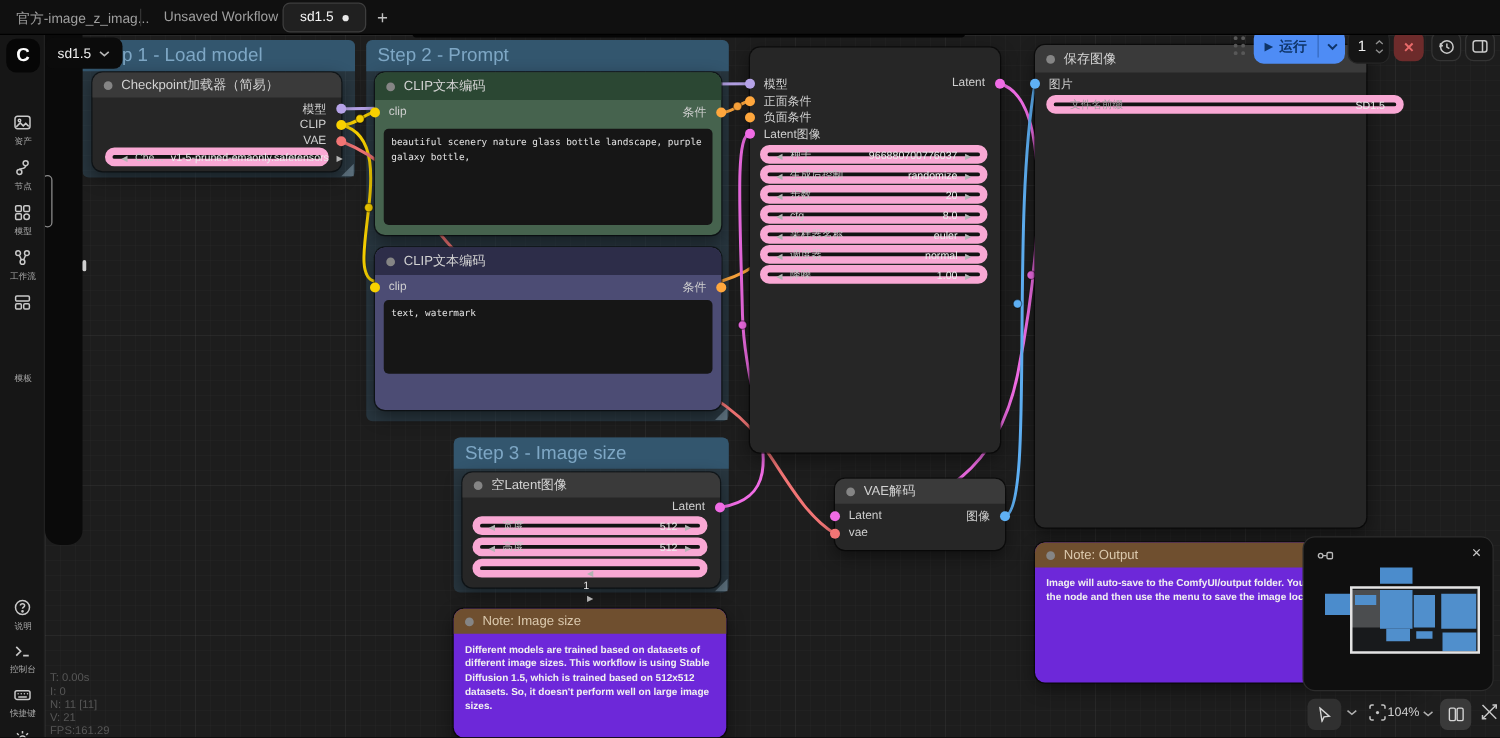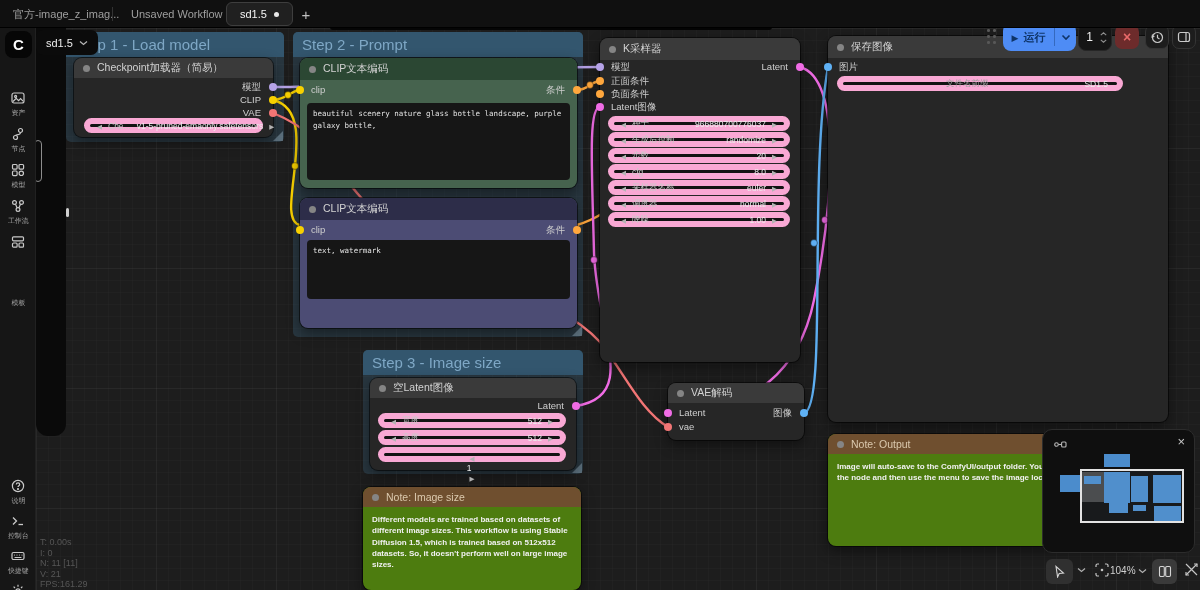--- a/index.html
+++ b/index.html
@@ -54,21 +54,21 @@
   .widget{position:absolute;height:15px;background:#131313;border:6px solid #f9a8d4;border-radius:9px;display:flex;align-items:center;padding:0 7px;font-size:8.5px;color:#c9c9c9;}
   .warr-l::before{content:"\25C0";font-size:6.5px;color:#b3b3b3;}
   .warr-r::before{content:"\25B6";font-size:6.5px;color:#b3b3b3;}
   .wlabel{flex:1;margin:0 6px;white-space:nowrap;overflow:hidden;}
   .wval{margin-right:6px;color:#ececec;white-space:nowrap;}
 
   .ta{position:absolute;background:#161616;border-radius:4px;font-family:"DejaVu Sans Mono",monospace;font-size:7.5px;color:#e3e3e3;padding:5px 6px;line-height:1.55;overflow:hidden;}
 
   .node-green{background:#46634e;} .node-green .nheader{background:#2b4733;}
   .node-purple{background:#4c4c74;} .node-purple .nheader{background:#2d2d49;}
-  .node-note{background:#4d7c0f;} .node-note .nheader{background:#6f4f2f;color:#dbc9ae;}
+  .node-note{background:#6d28d9;} .node-note .nheader{background:#6f4f2f;color:#dbc9ae;}
   .note-body{padding:7px 9px;font-size:8px;font-weight:600;color:#f1f1f1;line-height:1.42;}
 
   
   #left-strip{position:absolute;left:36px;top:28px;width:30px;height:408px;background:#0a0a0a;border-radius:0 0 12px 12px;z-index:4;}
   #strip-bracket{position:absolute;left:34px;top:140px;width:8px;height:42px;border:1.5px solid #8d8d8d;border-radius:5px;z-index:4;}
   #strip-tick{position:absolute;left:66px;top:208px;width:3px;height:9px;background:#cfcfcf;border-radius:2px;z-index:4;}
   #offscreen-node{position:absolute;left:330px;top:17px;width:442px;height:13px;background:#050505;border-radius:3px;z-index:1;}
   #offscreen-node .dashes{position:absolute;left:8px;top:5px;right:86px;height:2px;opacity:.45;background:repeating-linear-gradient(90deg,#9a9a9a 0 3px,transparent 3px 18px);}
   #offscreen-node .blob{position:absolute;left:396px;top:2px;width:22px;height:8px;background:#9b9b9b;border-radius:4px;}
   #wf-dropdown{position:absolute;left:36px;top:30px;height:25px;background:#0b0b0b;border-radius:7px;display:flex;align-items:center;gap:6px;padding:0 10px;z-index:5;color:#ededed;font-size:11px;}
@@ -306,24 +306,20 @@
         <span>CLIP文本编码</span>
       </div>
     <span class="port in c-clip" style="top:28px;"></span>
       <span class="plabel pl" style="top:26px;">clip</span>
     <span class="plabel pr" style="top:26px;">条件</span>
       <span class="port out c-cond" style="top:28px;"></span>
     <div class="ta" style="left:7px;top:42px;width:263px;height:59px;">text, watermark</div>
   </div>
 
   <div class="node" style="left:600px;top:38px;width:200px;height:324px;">
-    <div class="nheader">
-        <span class="hdot"></span>
-        <span>K采样器</span>
-      </div>
     <span class="port in c-model" style="top:25px;"></span>
       <span class="plabel pl" style="top:23px;">模型</span>
     <span class="port in c-cond" style="top:39px;"></span>
       <span class="plabel pl" style="top:37px;">正面条件</span>
     <span class="port in c-cond" style="top:52px;"></span>
       <span class="plabel pl" style="top:50px;">负面条件</span>
     <span class="port in c-latent" style="top:65px;"></span>
       <span class="plabel pl" style="top:63px;">Latent图像</span>
     <span class="plabel pr" style="top:23px;">Latent</span>
       <span class="port out c-latent" style="top:25px;"></span>
@@ -404,21 +400,21 @@
         <span>VAE解码</span>
       </div>
     <span class="port in c-latent" style="top:26px;"></span>
       <span class="plabel pl" style="top:24px;">Latent</span>
     <span class="port in c-vae" style="top:40px;"></span>
       <span class="plabel pl" style="top:38px;">vae</span>
     <span class="plabel pr" style="top:24px;">图像</span>
       <span class="port out c-image" style="top:26px;"></span>
   </div>
 
-  <div class="node" style="left:828px;top:36px;width:340px;height:386px;text-align:center;">
+  <div class="node" style="left:828px;top:36px;width:265px;height:386px;">
     <div class="nheader">
         <span class="hdot"></span>
         <span>保存图像</span>
       </div>
     <span class="port in c-image" style="top:27px;"></span>
       <span class="plabel pl" style="top:25px;">图片</span>
     <div class="widget" style="left:9px;top:40px;width:286px;">
       <span class="wlabel" style="color:#9f9f9f;">文件名前缀</span>
       <span class="wval" style="margin-right:2px;">SD1.5</span>
     </div>

